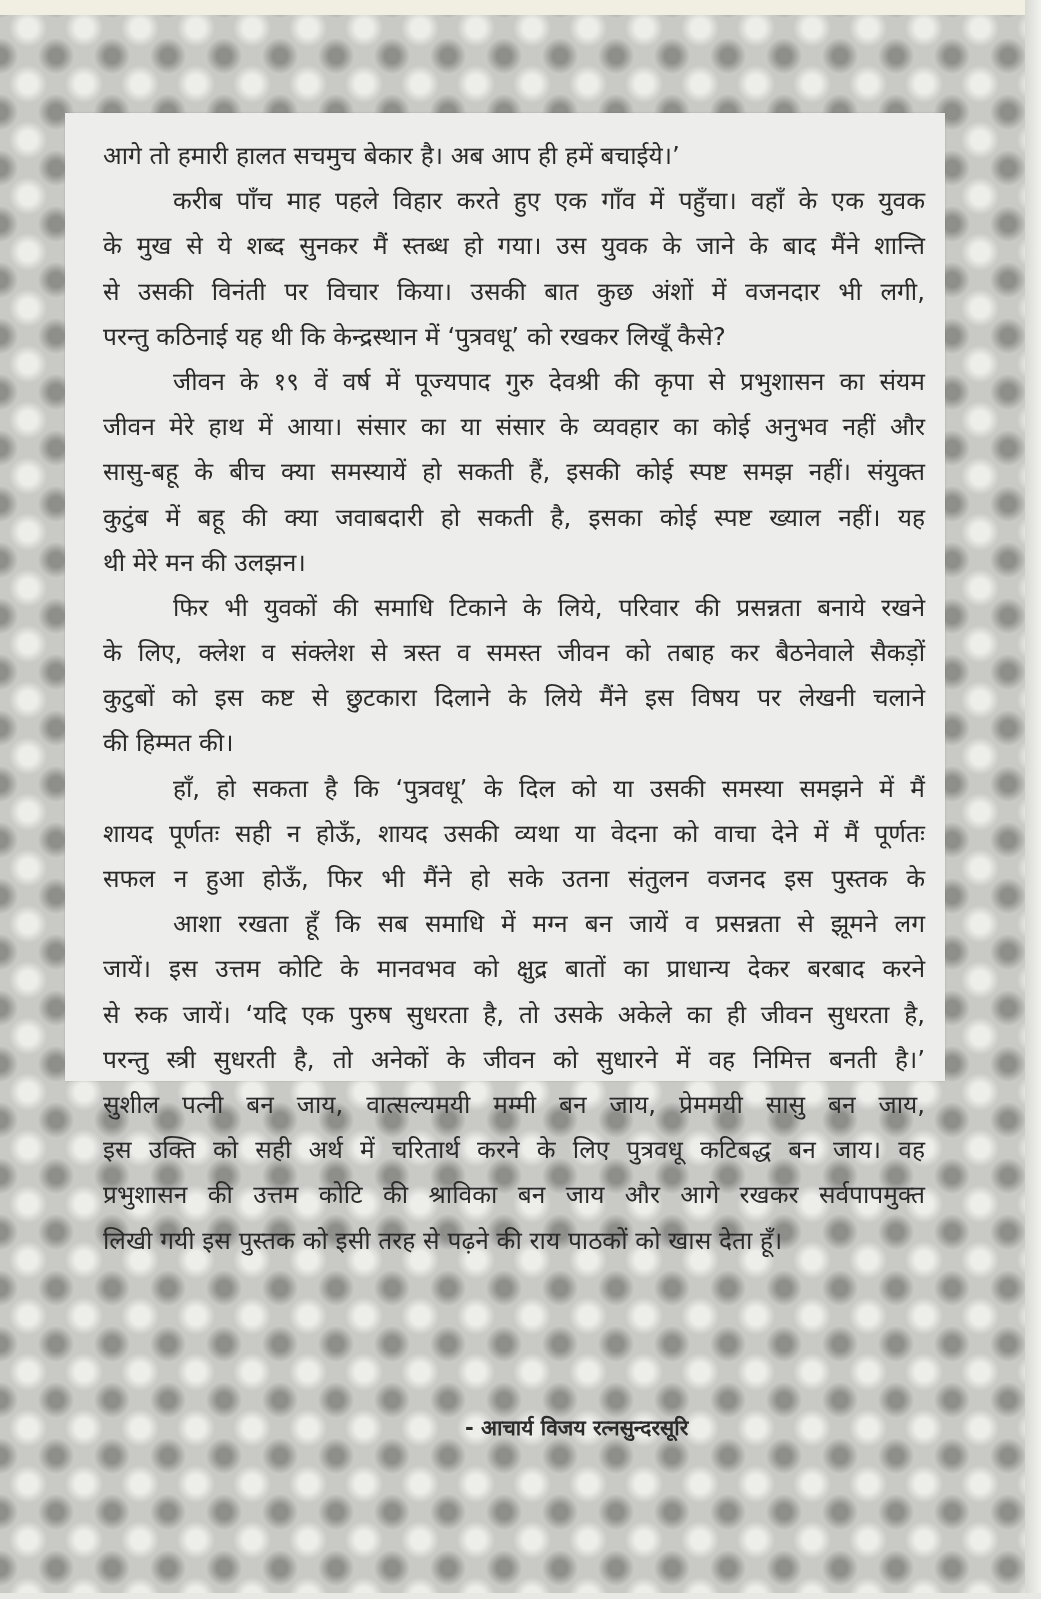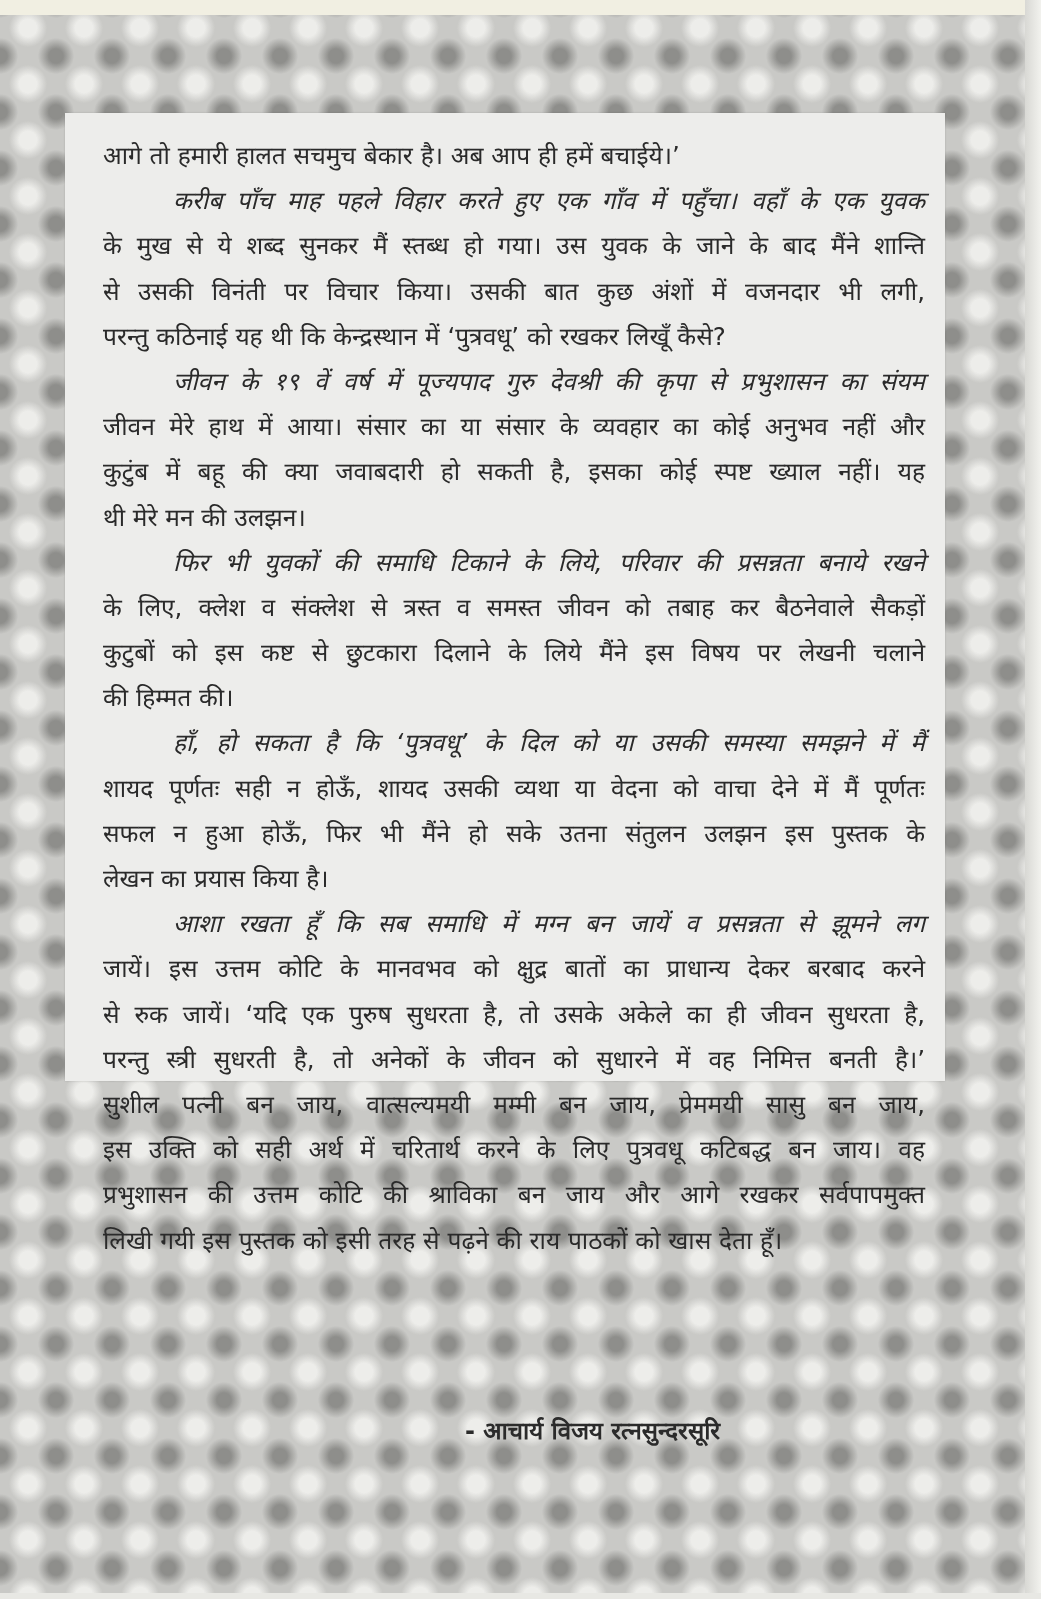--- a/index.html
+++ b/index.html
@@ -36,24 +36,24 @@
     font-family: "DejaVu Sans", "Liberation Sans", sans-serif;
     font-size: 24.5px;
   }
   .line {
     height: 45.2px; line-height: 45.2px;
     white-space: nowrap;
     text-align: justify;
     text-align-last: justify;
   }
   .line.last { text-align-last: left; }
-  .line.indent { padding-left: 70px; font-style: italic; }
+  .line.indent { padding-left: 70px; }
   .signature {
     position: absolute; left: 400px; top: 1300px;
-    font-size: 24px; font-weight: bold; color: #2b2b2b;
+    font-size: 21px; font-weight: bold; color: #2b2b2b;
     font-family: "DejaVu Sans", "Liberation Sans", sans-serif;
     white-space: nowrap;
   }
 </style>
 </head>
 <body>
 
 <div class="top-strip"></div>
 <div class="right-strip"></div>
 <div class="bottom-strip"></div>
@@ -68,36 +68,36 @@
     <div>
       <div class="line indent">करीब पाँच माह पहले विहार करते हुए एक गाँव में पहुँचा। वहाँ के एक युवक</div>
       <div class="line">के मुख से ये शब्द सुनकर मैं स्तब्ध हो गया। उस युवक के जाने के बाद मैंने शान्ति</div>
       <div class="line">से उसकी विनंती पर विचार किया। उसकी बात कुछ अंशों में वजनदार भी लगी,</div>
       <div class="line last">परन्तु कठिनाई यह थी कि केन्द्रस्थान में ‘पुत्रवधू’ को रखकर लिखूँ कैसे?</div>
     </div>
 
     <div>
       <div class="line indent">जीवन के १९ वें वर्ष में पूज्यपाद गुरु देवश्री की कृपा से प्रभुशासन का संयम</div>
       <div class="line">जीवन मेरे हाथ में आया। संसार का या संसार के व्यवहार का कोई अनुभव नहीं और</div>
+      <div class="line">सासु-बहू के बीच क्या समस्यायें हो सकती हैं, इसकी कोई स्पष्ट समझ नहीं। संयुक्त</div>
       <div class="line">कुटुंब में बहू की क्या जवाबदारी हो सकती है, इसका कोई स्पष्ट ख्याल नहीं। यह</div>
       <div class="line last">थी मेरे मन की उलझन।</div>
     </div>
 
     <div>
       <div class="line indent">फिर भी युवकों की समाधि टिकाने के लिये, परिवार की प्रसन्नता बनाये रखने</div>
       <div class="line">के लिए, क्लेश व संक्लेश से त्रस्त व समस्त जीवन को तबाह कर बैठनेवाले सैकड़ों</div>
       <div class="line">कुटुबों को इस कष्ट से छुटकारा दिलाने के लिये मैंने इस विषय पर लेखनी चलाने</div>
       <div class="line last">की हिम्मत की।</div>
     </div>
 
     <div>
       <div class="line indent">हाँ, हो सकता है कि ‘पुत्रवधू’ के दिल को या उसकी समस्या समझने में मैं</div>
       <div class="line">शायद पूर्णतः सही न होऊँ, शायद उसकी व्यथा या वेदना को वाचा देने में मैं पूर्णतः</div>
-      <div class="line">सफल न हुआ होऊँ, फिर भी मैंने हो सके उतना संतुलन उलझन इस पुस्तक के</div>
-      <div class="line last">लेखन का प्रयास किया है।</div>
+      <div class="line">सफल न हुआ होऊँ, फिर भी मैंने हो सके उतना संतुलन वजनद इस पुस्तक के</div>
     </div>
 
     <div>
       <div class="line indent">आशा रखता हूँ कि सब समाधि में मग्न बन जायें व प्रसन्नता से झूमने लग</div>
       <div class="line">जायें। इस उत्तम कोटि के मानवभव को क्षुद्र बातों का प्राधान्य देकर बरबाद करने</div>
       <div class="line">से रुक जायें। ‘यदि एक पुरुष सुधरता है, तो उसके अकेले का ही जीवन सुधरता है,</div>
       <div class="line">परन्तु स्त्री सुधरती है, तो अनेकों के जीवन को सुधारने में वह निमित्त बनती है।’</div>
       <div class="line">सुशील पत्नी बन जाय, वात्सल्यमयी मम्मी बन जाय, प्रेममयी सासु बन जाय,</div>
       <div class="line">इस उक्ति को सही अर्थ में चरितार्थ करने के लिए पुत्रवधू कटिबद्ध बन जाय। वह</div>
       <div class="line">प्रभुशासन की उत्तम कोटि की श्राविका बन जाय और आगे रखकर सर्वपापमुक्त</div>

